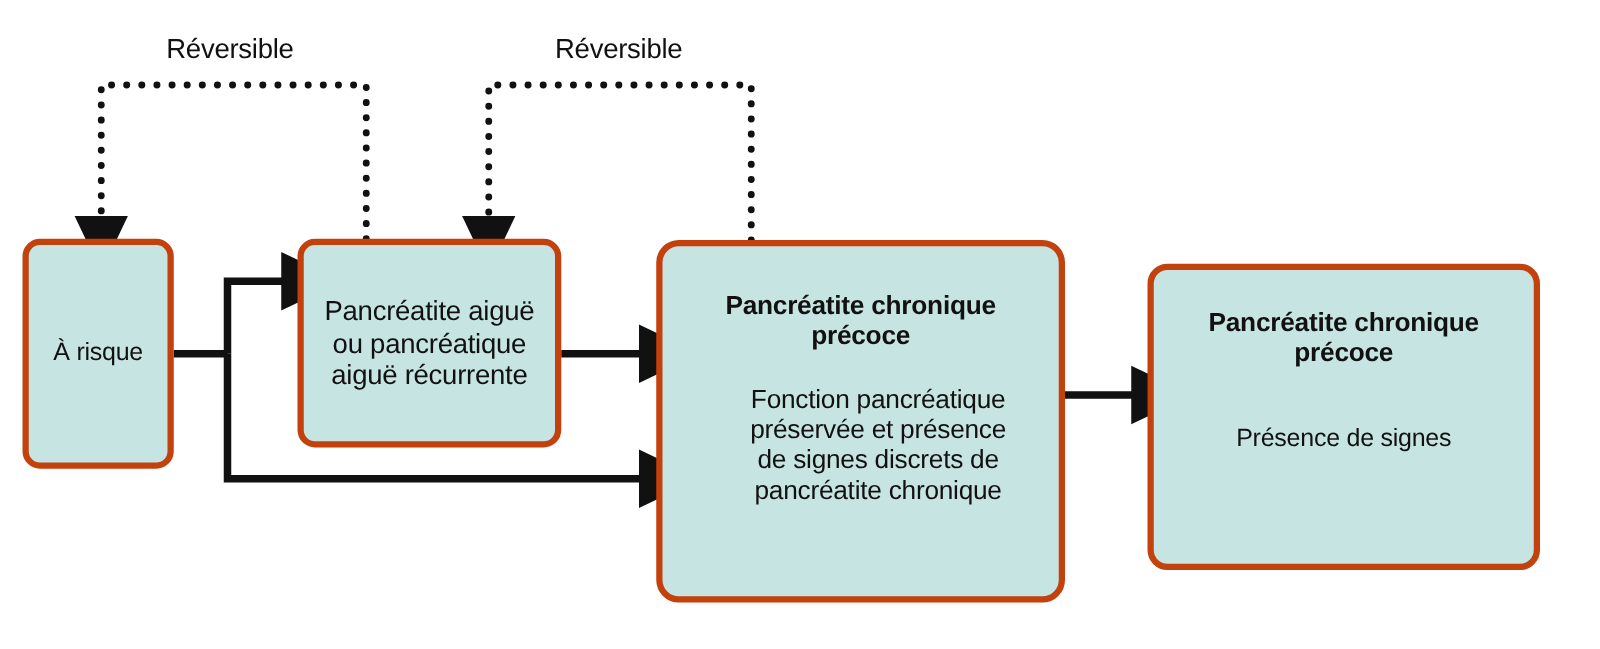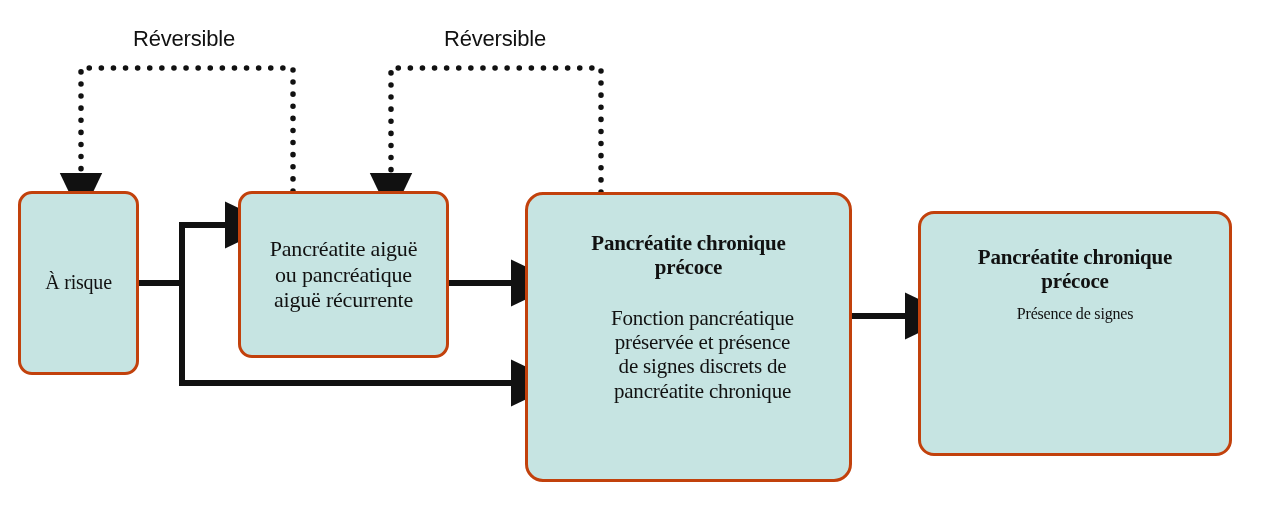--- a/index.html
+++ b/index.html
@@ -22,29 +22,28 @@
     left: 0;
     top: 0;
     width: 1280px;
     height: 519px;
     pointer-events: none;
   }
   .node {
     position: absolute;
     box-sizing: border-box;
     background: #c6e4e2;
-    border: 3px solid #c2410c;
+    border: 5px solid #c2410c;
     border-radius: 16px;
     display: flex;
     flex-direction: column;
     align-items: center;
     justify-content: center;
     text-align: center;
     color: #111111;
-    font-family: Liberation Serif, serif;
   }
   .node .title {
     font-weight: bold;
     line-height: 1.16;
     letter-spacing: -0.2px;
   }
   .node .subtitle {
     font-weight: normal;
     line-height: 1.16;
     letter-spacing: -0.2px;
@@ -92,21 +91,21 @@
   #node-established-chronic {
     left: 918px;
     top: 211px;
     width: 314px;
     height: 245px;
     border-radius: 16px;
     justify-content: flex-start;
     padding-top: 31px;
   }
   #node-established-chronic .title { font-size: 21px; }
-  #node-established-chronic .subtitle { font-size: 16px; margin-top: 11px; }
+  #node-established-chronic .subtitle { font-size: 20px; margin-top: 44px; }
 
   .rev-label {
     position: absolute;
     font-size: 22px;
     color: #111111;
     white-space: nowrap;
     letter-spacing: -0.2px;
   }
   #rev-label-1 { left: 133px; top: 26px; }
   #rev-label-2 { left: 444px; top: 26px; }

